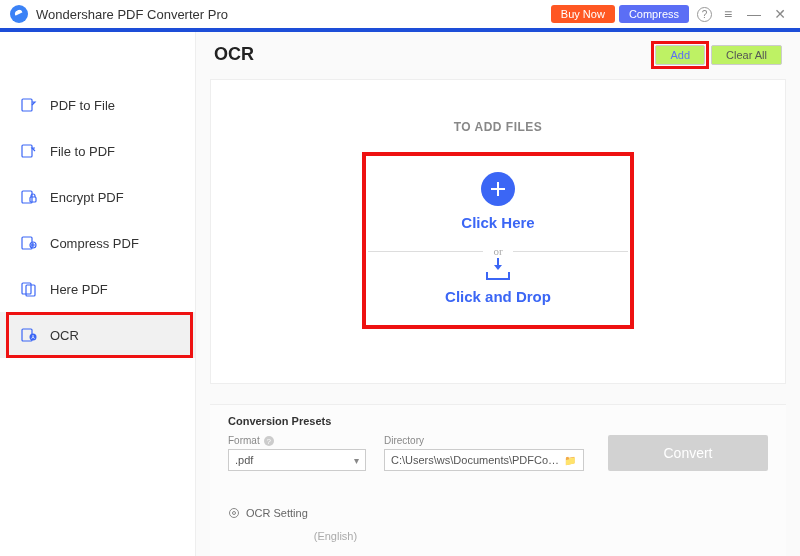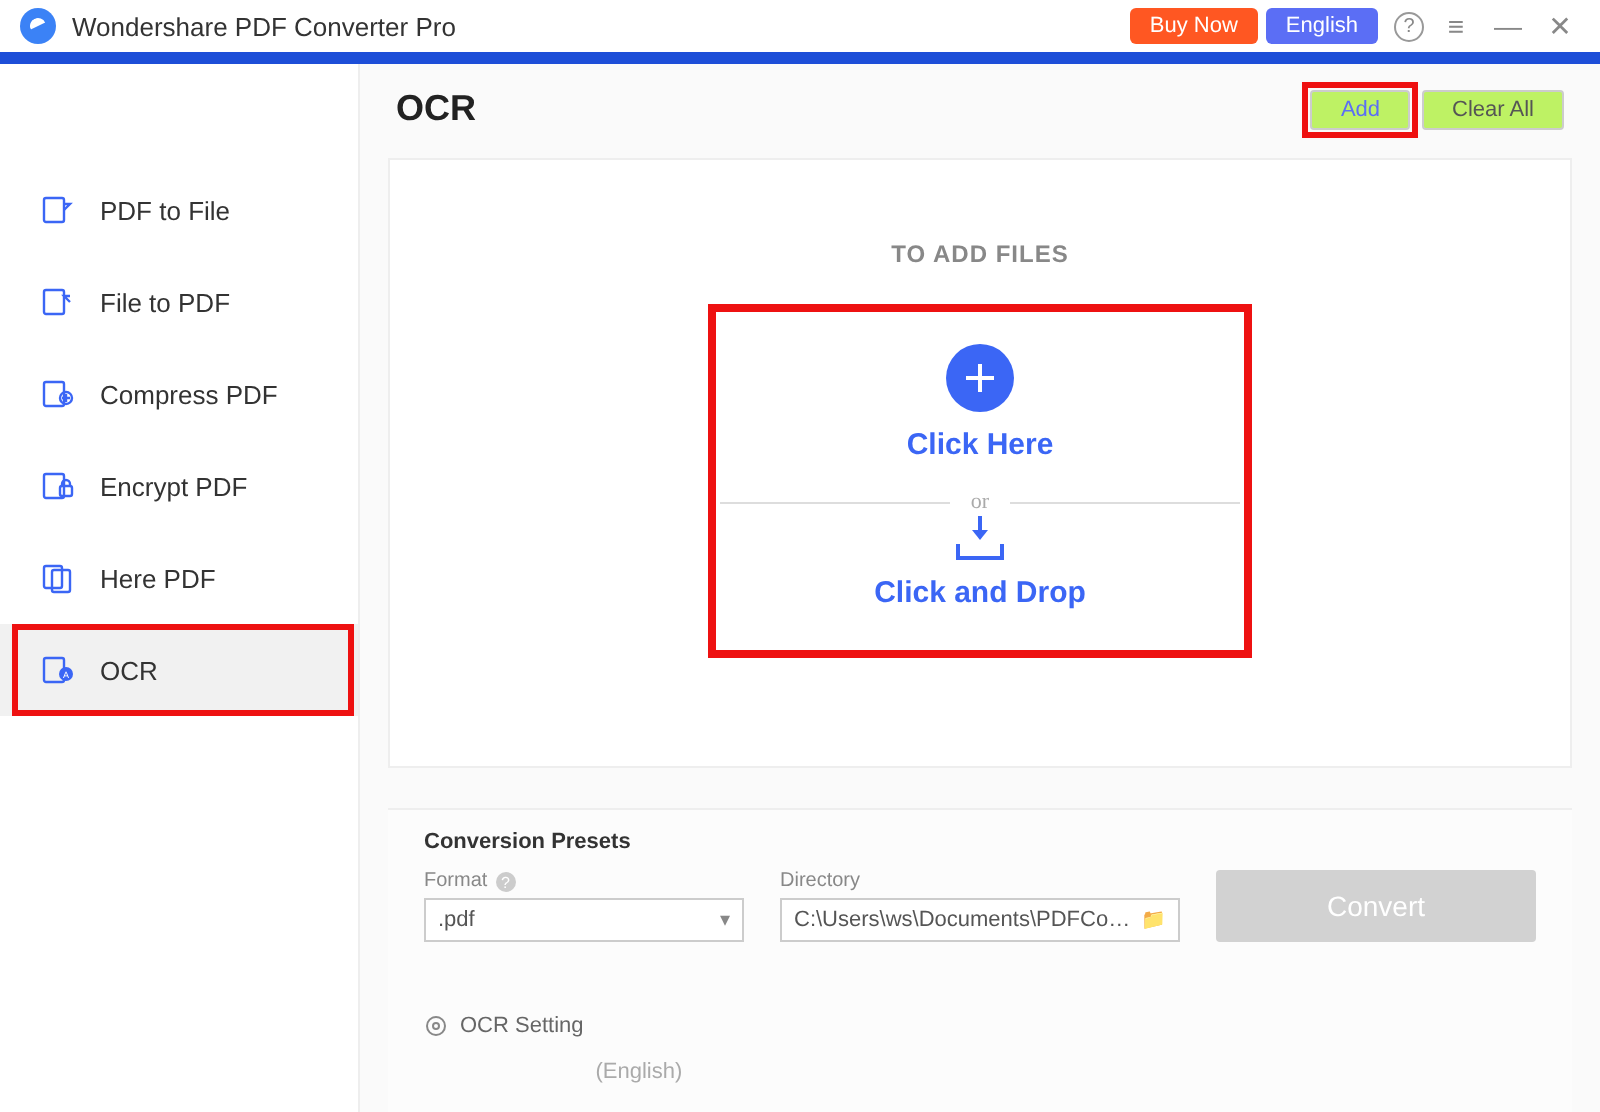--- a/index.html
+++ b/index.html
@@ -10,21 +10,21 @@
     height: 556px;
     overflow: hidden;
     font-size: 12px;
     color: #333;
   }
   .titlebar {
     display: flex;
     align-items: center;
     height: 32px;
     padding: 0 10px;
-    border-bottom: 6px solid #1d4ed8;
+    border-bottom: 4px solid #1d4ed8;
   }
   .titlebar .logo {
     width: 18px; height: 18px;
     border-radius: 50%;
     background: #3b82f6;
     position: relative;
     margin-right: 8px;
   }
   .titlebar .logo::after {
     content: "";
@@ -228,21 +228,21 @@
   }
   .qmark{
     width:10px;height:10px;border-radius:50%;background:#ccc;color:#fff;
     font-size:8px;display:inline-flex;align-items:center;justify-content:center;
   }
   .field .input{
     height:22px;border:1px solid #ccc;background:#fff;
     font-size:11px;color:#555;padding:0 6px;
     display:flex;align-items:center;justify-content:space-between;
   }
-  .fmt{width:160px;}
+  .fmt{width:138px;}
   .dir{width:200px;}
   .input .chev{color:#888;font-size:10px;}
   .ocr-row{
     display:flex;align-items:center;
     font-size:11px;color:#666;margin-top:12px;
   }
   .gear{
     width:12px;height:12px;margin-right:6px;
     display:inline-flex;align-items:center;justify-content:center;
   }
@@ -260,21 +260,21 @@
   .folder-icon{font-size:10px;color:#999;}
 </style>
 </head>
 <body>
 
 <div class="titlebar">
   <div class="logo"></div>
   <div class="title">Wondershare PDF Converter Pro</div>
   <div class="spacer"></div>
   <button class="btn buy">Buy Now</button>
-  <button class="btn register">English</button>
+  <button class="btn register">Compress</button>
   <span class="help-circle">?</span>
   <span class="winicon">≡</span>
   <span class="winicon">—</span>
   <span class="winicon">✕</span>
 </div>
 
 <div class="content">
 
   <div class="sidebar">
     <div class="side-item">
@@ -292,35 +292,35 @@
             <rect x="2" y="3" width="10" height="12" rx="1" fill="none" stroke="#3b66f5" stroke-width="1.2"></rect>
             <path d="M15 6 L12 6 L15 9" fill="none" stroke="#3b66f5" stroke-width="1.2"></path>
           </svg>
       </span>
       <span>File to PDF</span>
     </div>
     <div class="side-item">
       <span class="sicon">
         <svg width="18" height="18" viewBox="0 0 18 18">
             <rect x="2" y="3" width="10" height="12" rx="1" fill="none" stroke="#3b66f5" stroke-width="1.2"></rect>
+            <rect x="10" y="9" width="6" height="5" rx="1" fill="none" stroke="#3b66f5" stroke-width="1.2"></rect>
+            <path d="M11 9 v-1 a2 2 0 0 1 4 0 v1" fill="none" stroke="#3b66f5" stroke-width="1.2"></path>
+          </svg>
+      </span>
+      <span>Encrypt PDF</span>
+    </div>
+    <div class="side-item">
+      <span class="sicon">
+        <svg width="18" height="18" viewBox="0 0 18 18">
+            <rect x="2" y="3" width="10" height="12" rx="1" fill="none" stroke="#3b66f5" stroke-width="1.2"></rect>
             <circle cx="13" cy="11" r="3" fill="none" stroke="#3b66f5" stroke-width="1.2"></circle>
             <path d="M11 11 h4 M13 9 v4" stroke="#3b66f5" stroke-width="1.2"></path>
           </svg>
       </span>
       <span>Compress PDF</span>
-    </div>
-    <div class="side-item">
-      <span class="sicon">
-        <svg width="18" height="18" viewBox="0 0 18 18">
-            <rect x="2" y="3" width="10" height="12" rx="1" fill="none" stroke="#3b66f5" stroke-width="1.2"></rect>
-            <rect x="10" y="9" width="6" height="5" rx="1" fill="none" stroke="#3b66f5" stroke-width="1.2"></rect>
-            <path d="M11 9 v-1 a2 2 0 0 1 4 0 v1" fill="none" stroke="#3b66f5" stroke-width="1.2"></path>
-          </svg>
-      </span>
-      <span>Encrypt PDF</span>
     </div>
     <div class="side-item">
       <span class="sicon">
         <svg width="18" height="18" viewBox="0 0 18 18">
             <rect x="2" y="3" width="9" height="11" rx="1" fill="none" stroke="#3b66f5" stroke-width="1.2"></rect>
             <rect x="6" y="5" width="9" height="11" rx="1" fill="none" stroke="#3b66f5" stroke-width="1.2"></rect>
           </svg>
       </span>
       <span>Here PDF</span>
     </div>

